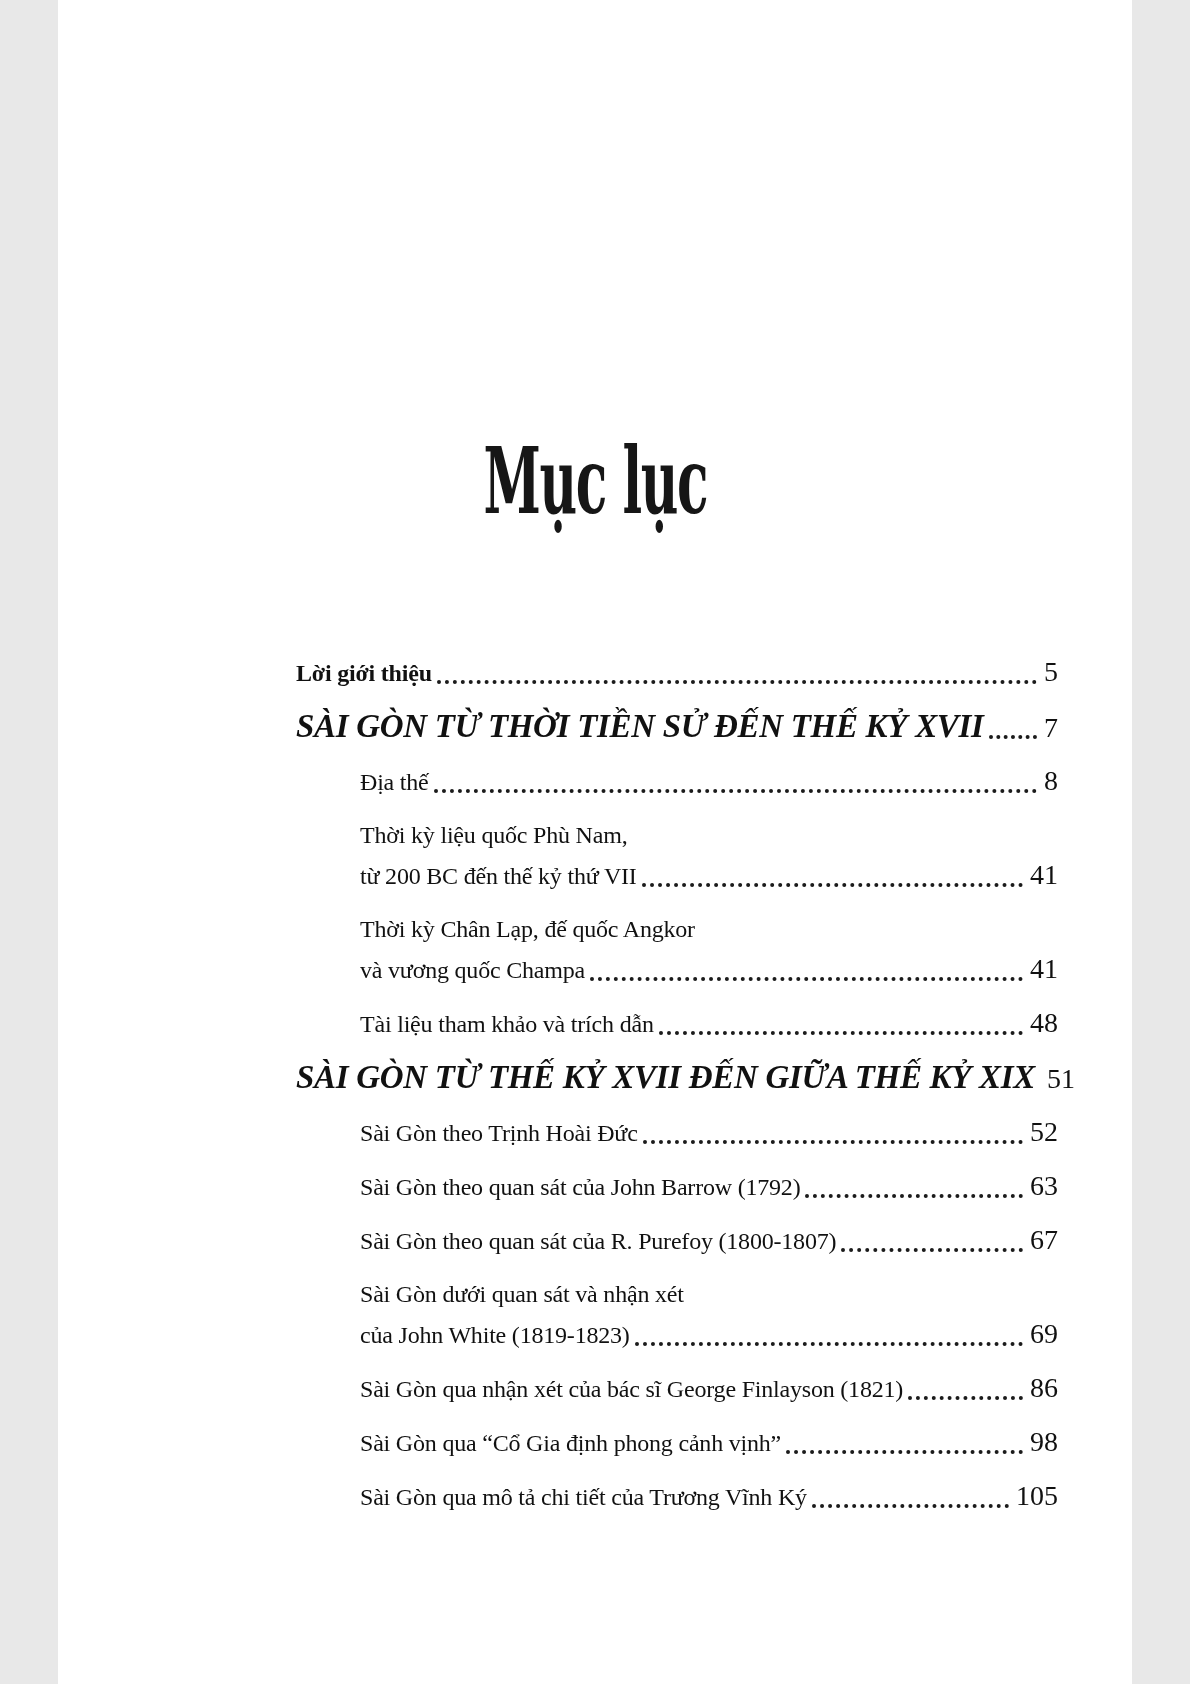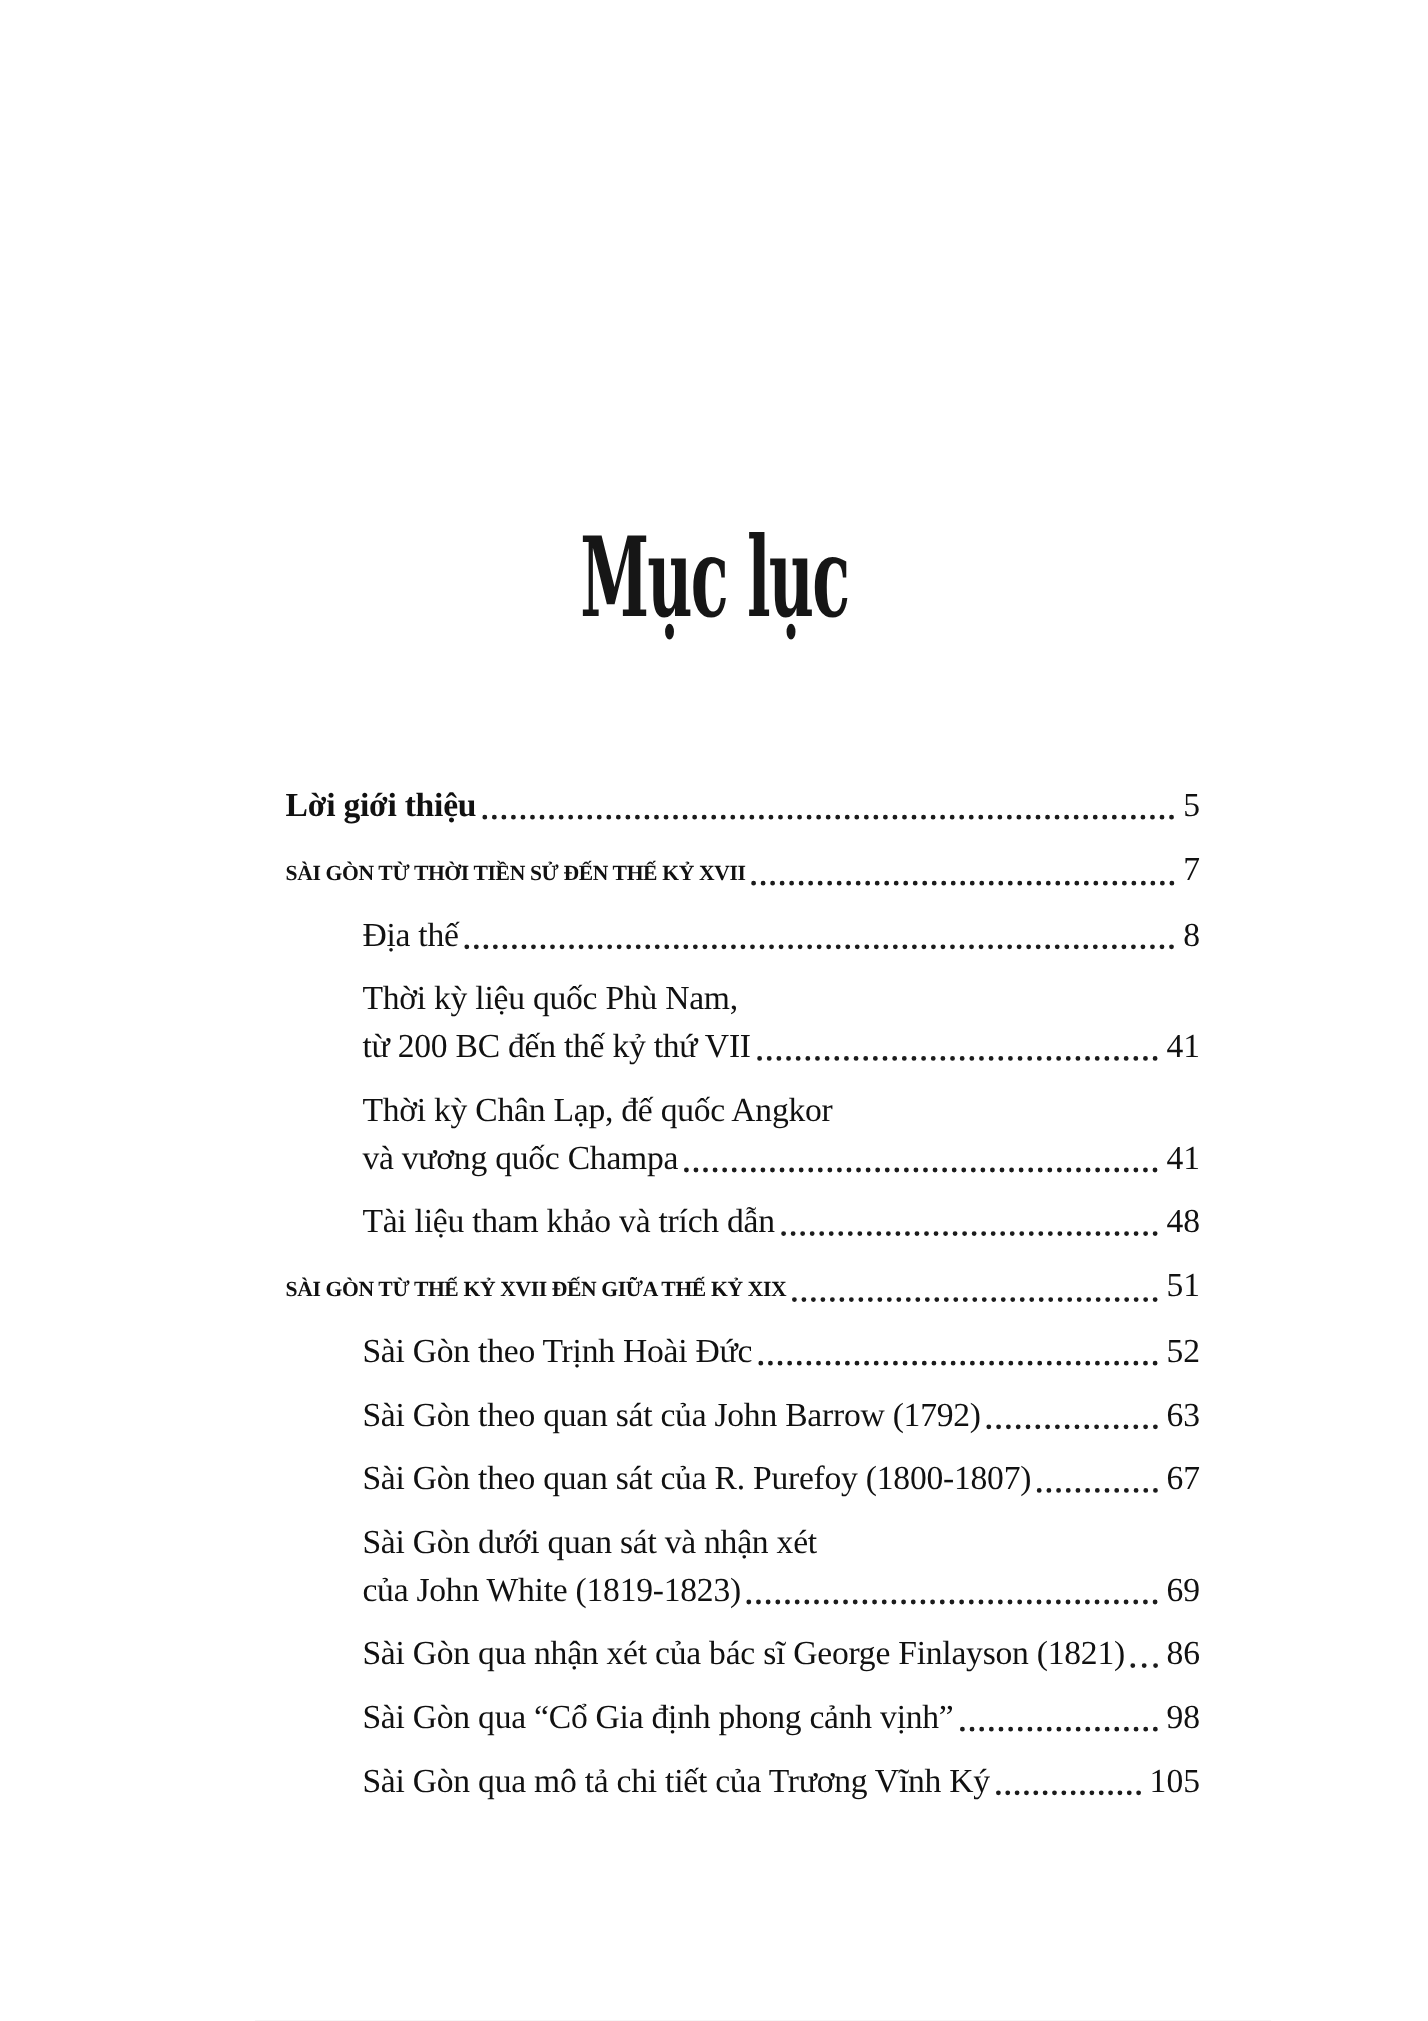--- a/index.html
+++ b/index.html
@@ -2,21 +2,21 @@
 <html><head>
 <meta charset="utf-8">
 <style>
   html, body {
     margin: 0;
     padding: 0;
     background: #e8e8e8;
   }
   .page {
     position: relative;
-    width: 1190px;
+    width: 1074px;
     height: 1684px;
     margin: 0 auto;
     background: #ffffff;
     overflow: hidden;
     font-family: "Liberation Serif", serif;
     color: #111111;
   }
   .title-wrap {
     position: absolute;
     top: 455px;
@@ -48,25 +48,25 @@
     margin-left: 64px;
   }
   .line {
     display: flex;
     align-items: baseline;
     line-height: 40px;
     white-space: nowrap;
   }
   .txt {
     flex: 0 0 auto;
-    font-size: 28px;
+    font-size: 24px;
     letter-spacing: -0.2px;
   }
   .bold .txt { font-weight: 700; }
-  .caps .txt { font-weight: 700; font-size: 18px; letter-spacing: -0.3px; }
+  .caps .txt { font-weight: 700; font-size: 33px; letter-spacing: -0.3px; font-style: italic; }
   .italic .txt { }
   .leader {
     flex: 1 1 auto;
     min-width: 0;
     align-self: flex-end;
     border-bottom: 4px dotted #1b1b1b;
     margin: 0 7px 9px 5px;
   }
   .page-num {
     flex: 0 0 auto;

